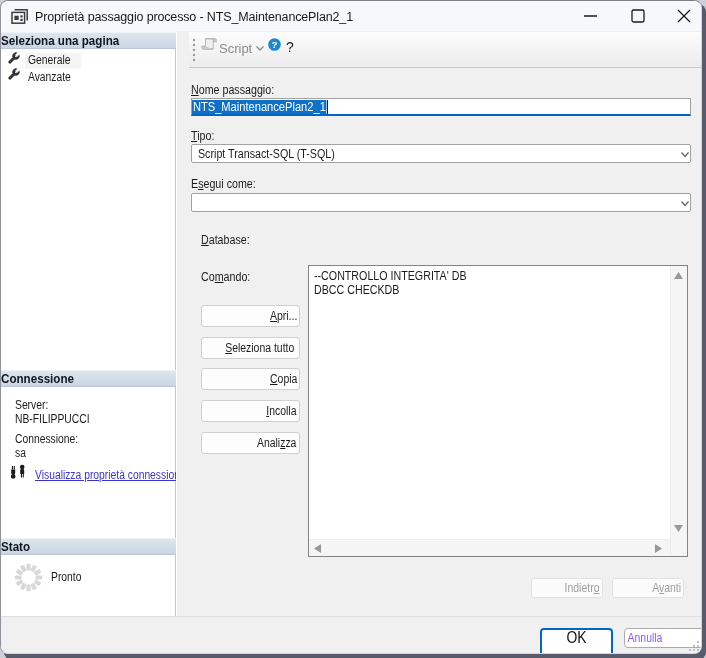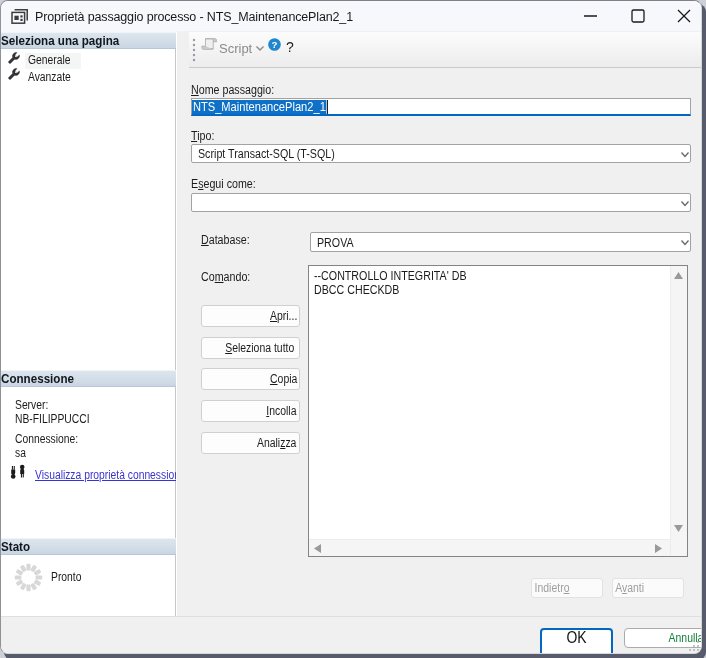--- a/index.html
+++ b/index.html
@@ -31,21 +31,21 @@
   .field { position:absolute; background:#fff; border:1px solid #a2a2a2; border-radius:2px;padding-left:18px; }
   .chev { position:absolute; width:10px; height:10px; }
   .btn {
     position:absolute; width:99px; height:22px; background:#fdfdfd;
     border:1px solid #d0d0d0; border-radius:3px; font-size:12px; color:#1b1b1b;
     text-align:right; line-height:20px;
   }
   .dbtn {
     position:absolute; width:72px; height:20px; background:#fbfbfb;
     border:1px solid #e2e2e2; border-radius:3px; font-size:12px; color:#9f9f9f;
-    text-align:left; line-height:19px;
+    text-align:right; line-height:19px;
   }
   u { text-decoration:underline; text-underline-offset:1px; }
   .s86 { transform:scaleX(0.86); transform-origin:0 50%; }
   .s89 { transform:scaleX(0.89); transform-origin:0 50%; }
   .bx { display:inline-block; transform:scaleX(0.87); }
   .hx { display:inline-block; transform:scaleX(0.93); transform-origin:0 50%; }
 </style>
 </head>
 <body>
 <div id="win">
@@ -196,26 +196,20 @@
     </div>
 
     <div class="lbl s89" style="left:14px;top:146px">E<u>s</u>egui come:</div>
     <div class="field" style="left:14px;top:162px;width:500px;height:19px">
       <svg class="chev" style="left:488px;top:5px" viewBox="0 0 10 10">
           <path d="M1.5 2.5 L5 6.5 L8.5 2.5" fill="none" stroke="#666" stroke-width="1.3"></path>
         </svg>
     </div>
 
     <div class="lbl s89" style="left:24px;top:202px"><u>D</u>atabase:</div>
-    <div class="field" style="left:133px;top:201px;width:381px;height:20px">
-      <span class="s89" style="position:absolute;left:6px;top:3px;white-space:nowrap">PROVA</span>
-      <svg class="chev" style="left:369px;top:5px" viewBox="0 0 10 10">
-          <path d="M1.5 2.5 L5 6.5 L8.5 2.5" fill="none" stroke="#666" stroke-width="1.3"></path>
-        </svg>
-    </div>
 
     <div class="lbl s89" style="left:24px;top:239px">Co<u>m</u>ando:</div>
 
     <div class="abs" style="left:131px;top:234px;width:380px;height:292px;background:#fff;border:1px solid #848484">
       <div class="lbl s89" style="left:5px;top:3px">--CONTROLLO INTEGRITA' DB</div>
       <div class="lbl s89" style="left:5px;top:17px">DBCC CHECKDB</div>
 
       <div class="abs" style="right:0;top:0;width:17px;height:290px;background:#f5f5f5;border-left:1px solid #ececec">
         <svg class="abs" style="left:3px;top:6px" width="9" height="7" viewBox="0 0 9 7">
             <path d="M4.5 0 L9 7 L0 7 Z" fill="#999999"></path>
@@ -242,21 +236,21 @@
     <div class="btn" style="left:24px;top:401px"><span class="bx">Anali<u>z</u>za</span></div>
 
     <div class="dbtn" style="left:354px;top:547px"><span class="bx">Indietr<u>o</u></span></div>
     <div class="dbtn" style="left:435px;top:547px"><span class="bx">A<u>v</u>anti</span></div>
 
   </div>
 
   <div class="abs" style="left:0;top:615px;width:702px;height:1px;background:#dfdfdf"></div>
   <div class="abs" style="left:0;top:616px;width:702px;height:38px;background:#f0f0f0">
     <div class="abs" style="left:539px;top:11px;width:73px;height:36px;background:#fff;border:2px solid #0267c1;border-radius:4px;text-align:center;line-height:16px;font-size:16px;color:#111"><span class="bx">OK</span></div>
-    <div class="abs" style="left:623px;top:11px;width:83px;height:20px;background:#fff;border:1px solid #ababab;border-radius:4px;text-align:right;line-height:18px;font-size:12px;color:#15803d"><span class="bx">Annulla</span></div>
+    <div class="abs" style="left:623px;top:11px;width:83px;height:20px;background:#fff;border:1px solid #ababab;border-radius:4px;text-align:left;line-height:18px;font-size:12px;color:#8b5cf6"><span class="bx">Annulla</span></div>
     <svg class="abs" style="left:687px;top:23px" width="12" height="12" viewBox="0 0 12 12">
       <g fill="#b0b0b0">
         <circle cx="10" cy="2" r="1"></circle>
           <circle cx="10" cy="6" r="1"></circle>
           <circle cx="10" cy="10" r="1"></circle>
         <circle cx="6" cy="6" r="1"></circle>
           <circle cx="6" cy="10" r="1"></circle>
           <circle cx="2" cy="10" r="1"></circle>
       </g>
     </svg>

